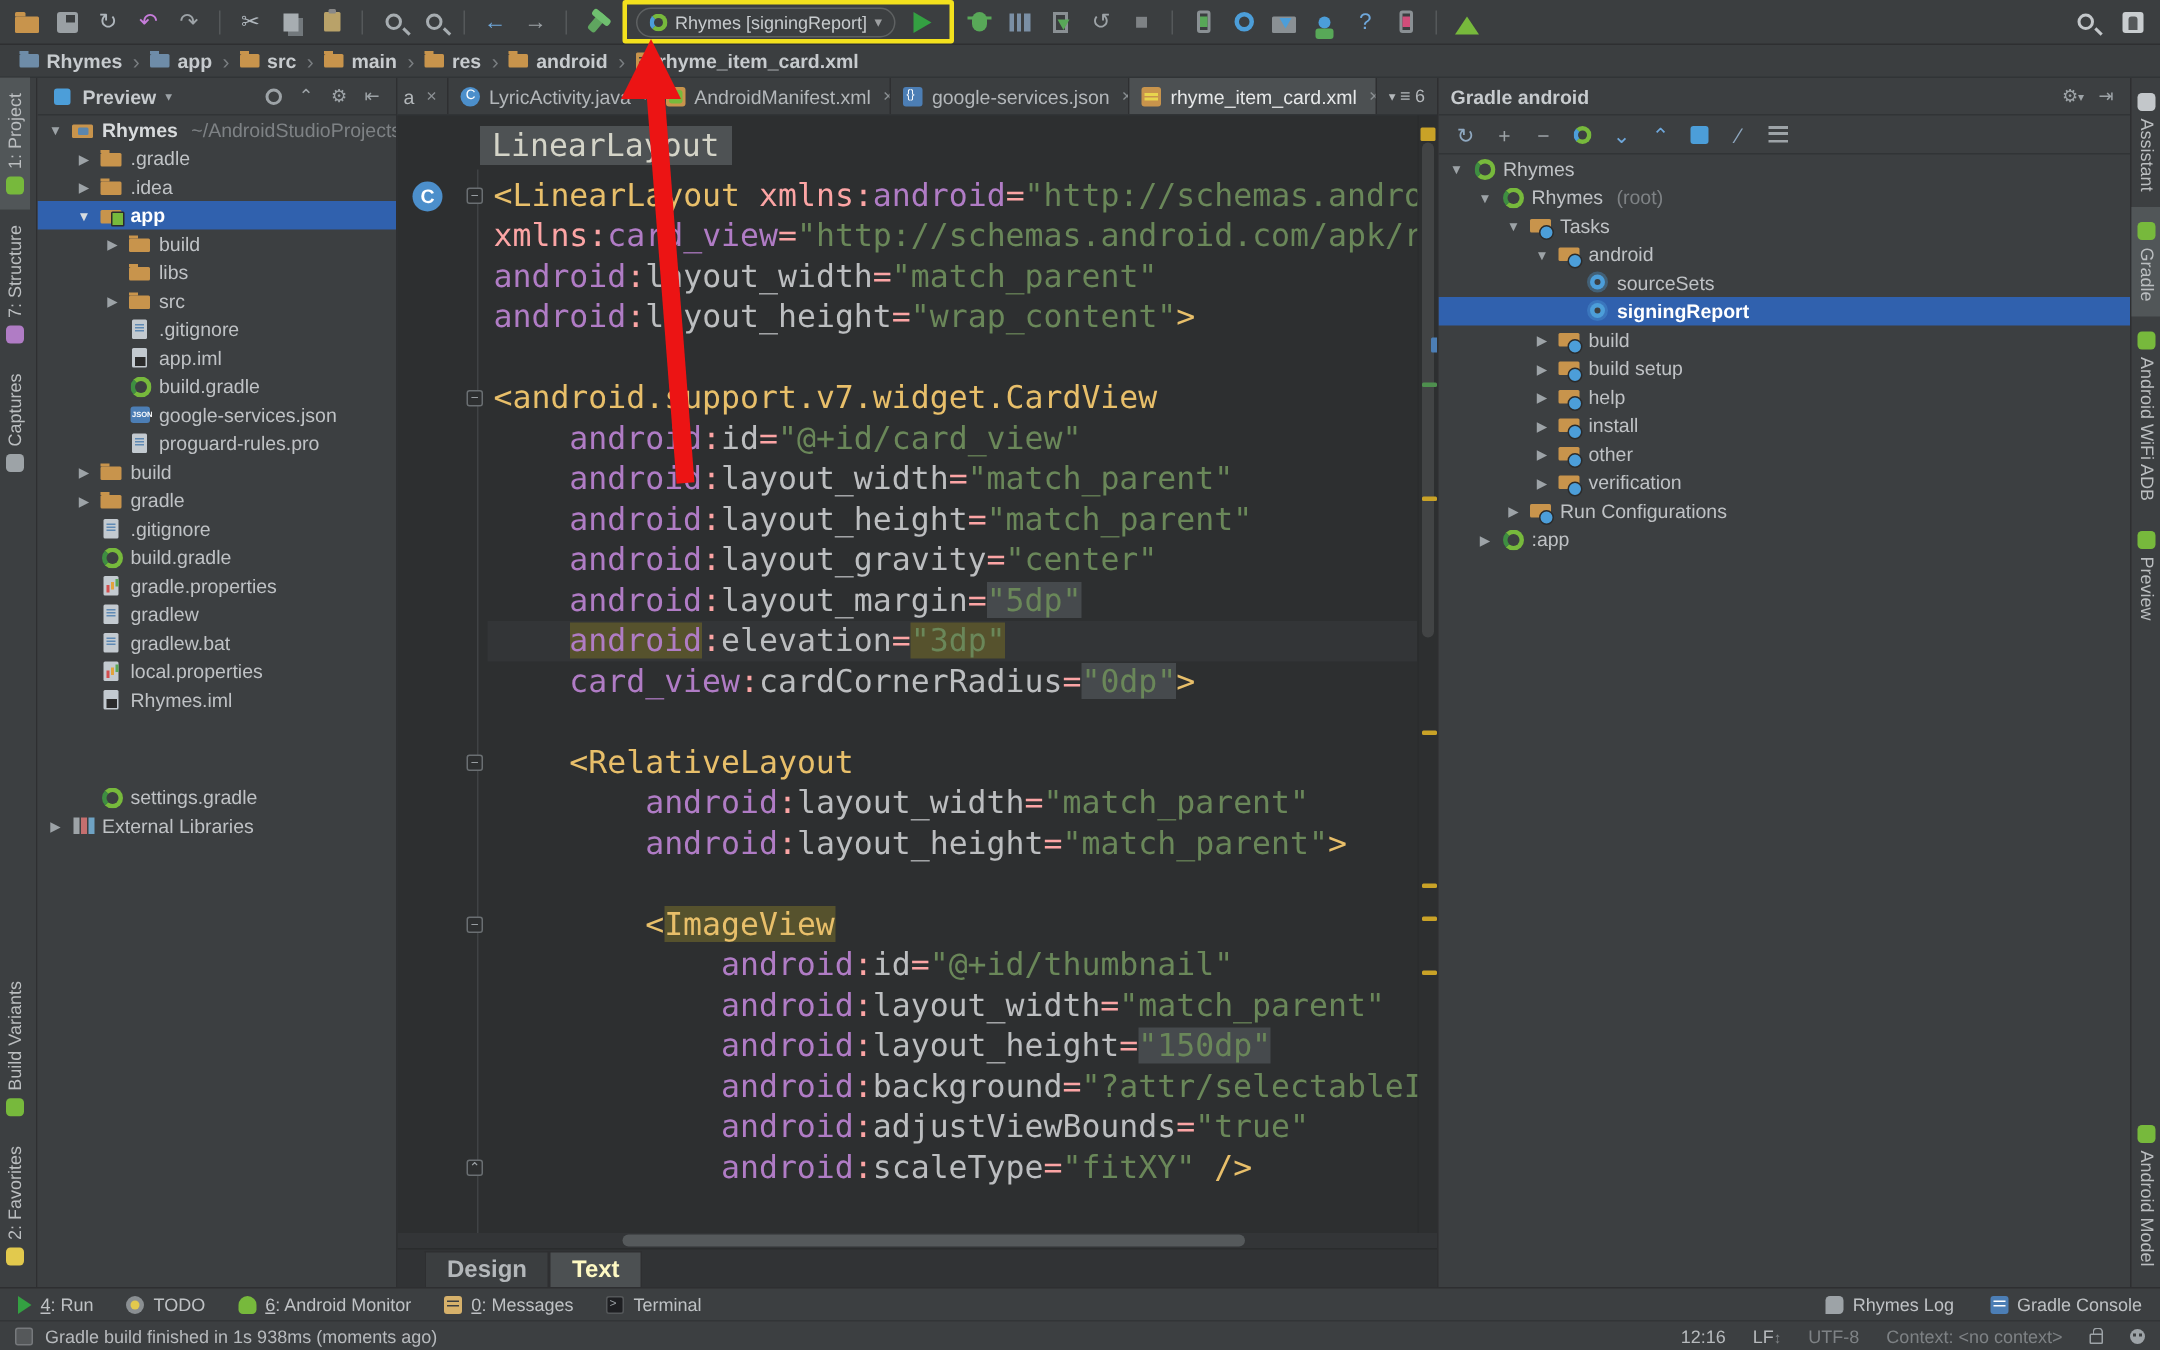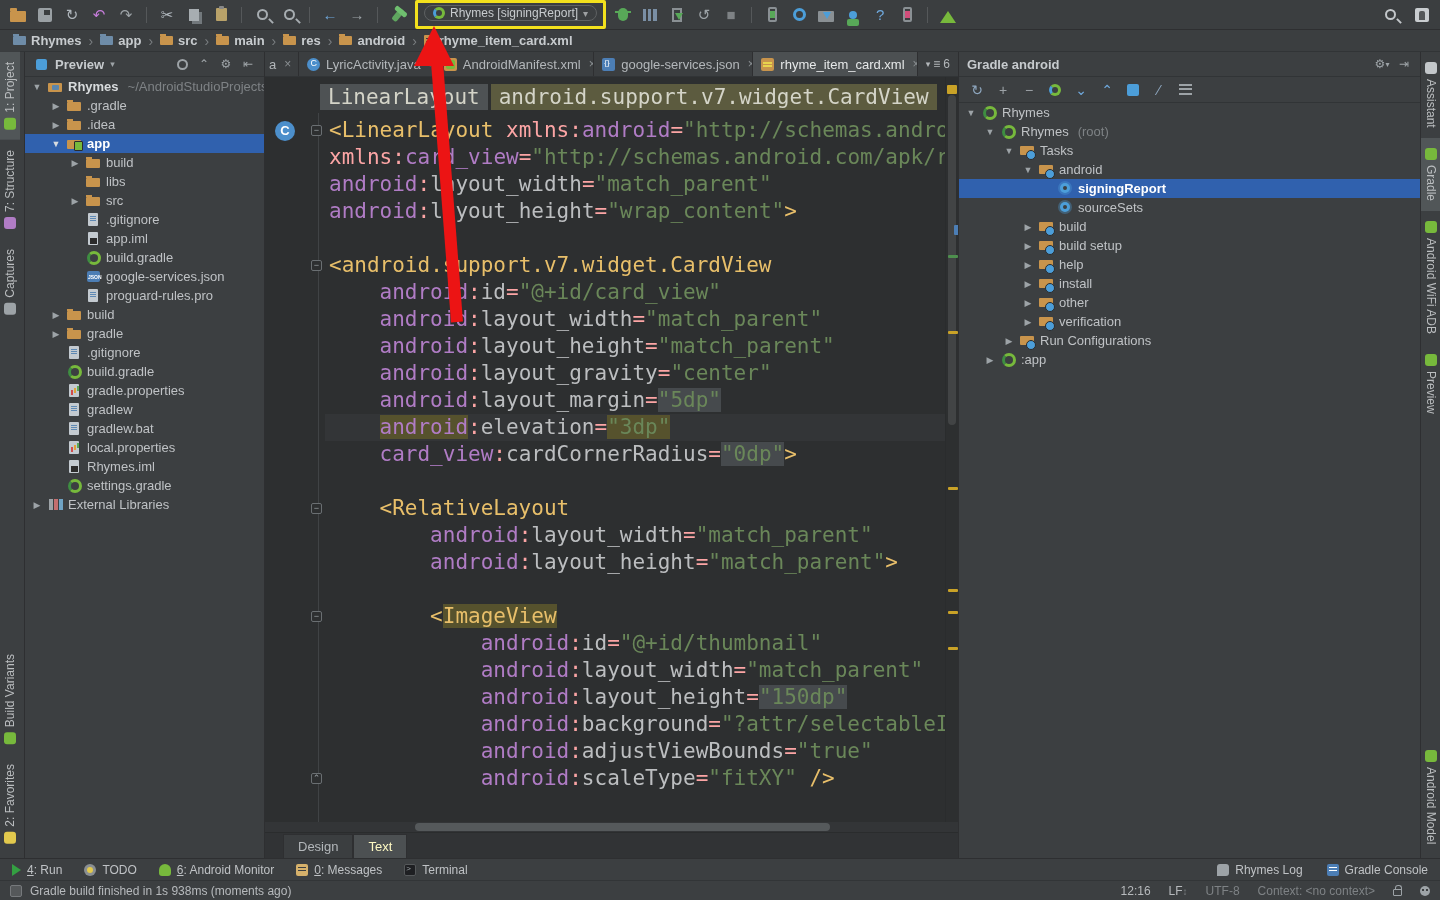--- a/index.html
+++ b/index.html
@@ -5,21 +5,21 @@
   html,body{margin:0;padding:0;width:1440px;height:900px;overflow:hidden;background:#3C3F41;
     font-family:"Liberation Sans",sans-serif;-webkit-font-smoothing:antialiased;}
   *{box-sizing:border-box;}
   .abs{position:absolute;}
   
   #toolbar{left:0;top:0;width:1440px;height:30px;background:#3B3E40;border-bottom:1px solid #2e2f31;
     display:flex;align-items:center;padding:0 6px;gap:3px;}
   .tbi{width:24px;height:24px;display:flex;align-items:center;justify-content:center;border-radius:3px;flex:0 0 auto;}
   .tbi .tg{font-size:15px;line-height:1;}
   .tb-sep{width:1px;height:16px;background:#55585a;margin:0 5px;flex:0 0 auto;}
-  .run-group{position:relative;display:flex;align-items:center;gap:6px;padding:2px 6px;border:3px solid #F3E11D;border-radius:2px;height:29px;margin:0 2px;flex-direction:column;}
+  .run-group{position:relative;display:flex;align-items:center;gap:6px;padding:2px 6px;border:3px solid #F3E11D;border-radius:2px;height:29px;margin:0 2px;}
   .run-combo{display:flex;align-items:center;gap:5px;background:#3C3F41;border:1px solid #5E6162;border-radius:10px;height:20px;padding:0 8px;}
   .run-label{color:#C7CBCE;font-size:12px;white-space:nowrap;}
   .combo-arrow{color:#9DA0A2;font-size:10px;}
   
   .shape{width:18px;height:18px;position:relative;}
   .s-folder{width:16px;height:11px;background:#C8944C;border-radius:1px;margin-top:4px;}
   .s-folder::before{content:"";position:absolute;top:-3px;left:0;width:7px;height:3px;background:#C8944C;border-radius:1px 1px 0 0;}
   .s-save{width:14px;height:14px;background:#9AA0A4;border-radius:2px;margin:2px;}
   .s-save::before{content:"";position:absolute;left:6px;top:2px;width:6px;height:5px;background:#3B3E40;}
   .s-copy{width:10px;height:12px;background:#A7ADB1;margin:3px;box-shadow:3px 3px 0 #72787c;}
@@ -137,21 +137,21 @@
   .bg-b{background:#464A4D;}.bg-o{background:#56522D;}
   #foldline{position:absolute;left:53px;top:36px;bottom:0;width:0;border-left:1px solid #404345;}
   .foldmark{position:absolute;left:46px;width:11px;height:11px;border:1px solid #6A6F72;background:#2D2F30;color:#9DA3A7;font-size:9px;line-height:9px;text-align:center;border-radius:2px;}
   #cgutter{position:absolute;left:10px;top:44px;width:20px;height:20px;background:#4C8FCB;border-radius:50%;color:#fff;font-size:13px;font-weight:bold;text-align:center;line-height:20px;}
   #stripe{position:absolute;right:0;top:0;width:13px;bottom:0;background:#2D2F30;border-left:1px solid #2a2c2d;}
   .smark{position:absolute;border-radius:1px;}
   #vthumb{position:absolute;right:2px;top:18px;width:8px;height:330px;background:rgba(255,255,255,0.10);border-radius:4px;}
   #hscroll{position:absolute;left:0;right:0;bottom:0;height:10px;background:#333537;}
   #hthumb{position:absolute;left:150px;bottom:1px;width:415px;height:8px;background:#55595B;border-radius:4px;}
   #dtbar{height:26px;background:#313335;display:flex;align-items:flex-end;padding-left:18px;border-top:1px solid #2a2c2d;}
-  .dtab{height:24px;padding:0 14px;display:flex;align-items:center;color:#B3B7BA;font-size:13px;background:#3B3E40;border:1px solid #2e2f31;border-bottom:none;}
+  .dtab{height:24px;padding:0 14px;display:flex;align-items:center;color:#B3B7BA;font-size:16px;background:#3B3E40;border:1px solid #2e2f31;border-bottom:none;font-weight:bold;}
   .dtab.active{background:#4C5052;color:#fef9c3;}
   
   #toolwin{left:0;top:858px;width:1440px;height:22px;background:#3C3F41;border-top:1px solid #2e2f31;
     display:flex;align-items:center;font-size:12px;color:#BFC2C5;padding:0 12px;gap:22px;}
   .twb{display:flex;align-items:center;gap:6px;}
   .twb .num{text-decoration:underline;}
   .tw-ic{width:12px;height:12px;border-radius:2px;position:relative;flex:0 0 auto;}
   .twic-run{width:0;height:0;border-left:9px solid #34A042;border-top:6px solid transparent;border-bottom:6px solid transparent;border-radius:0;}
   .twic-todo{background:#8A8F92;border-radius:50%;}
   .twic-todo::after{content:"";position:absolute;left:3px;top:3px;width:6px;height:6px;background:#E2C94D;border-radius:50%;}
@@ -460,21 +460,21 @@
       <div class="trow" style="padding-left: 25px;">
         <span class="arr"></span>
         <div class="ti ti-props"></div>
         <span class="lbl">local.properties</span>
       </div>
       <div class="trow" style="padding-left: 25px;">
         <span class="arr"></span>
         <div class="ti ti-file2"></div>
         <span class="lbl">Rhymes.iml</span>
       </div>
-      <div class="trow" style="padding-left: 25px;">
+      <div class="trow" style="padding-left: 25px; margin-top: 46px;">
         <span class="arr"></span>
         <div class="ti ti-gradle"></div>
         <span class="lbl">settings.gradle</span>
       </div>
       <div class="trow" style="padding-left: 6px;">
         <span class="arr">▶</span>
         <div class="ti ti-lib"></div>
         <span class="lbl">External Libraries</span>
       </div>
     </div>
@@ -508,21 +508,20 @@
       </div>
       <div id="taboverflow">
         <span style="font-size:9px;">▾</span>
         <span>≡</span>
         <span>6</span>
       </div>
     </div>
   <div id="edbody">
     <div id="ctxhead">
       <span class="chip gray">LinearLayout</span>
-      <span class="chip olive">android.support.v7.widget.CardView</span>
     </div>
     <div id="foldline"></div>
     <div id="cgutter">C</div>
     <div id="codelines"><div class="cl" style="padding-left: 4px;"><span class="tk-t">&lt;LinearLayout</span><span class="tk-p"> </span><span class="tk-p">xmlns</span><span class="tk-p">:</span><span class="tk-n">android</span><span class="tk-p">=</span><span class="tk-v">"http://schemas.android.com/apk/res/android"</span></div><div class="cl" style="padding-left: 4px;"><span class="tk-p">xmlns</span><span class="tk-p">:</span><span class="tk-n">card_view</span><span class="tk-p">=</span><span class="tk-v">"http://schemas.android.com/apk/res-auto"</span></div><div class="cl" style="padding-left: 4px;"><span class="tk-n">android</span><span class="tk-p">:</span><span class="tk-a">layout_width</span><span class="tk-p">=</span><span class="tk-v">"match_parent"</span></div><div class="cl" style="padding-left: 4px;"><span class="tk-n">android</span><span class="tk-p">:</span><span class="tk-a">layout_height</span><span class="tk-p">=</span><span class="tk-v">"wrap_content"</span><span class="tk-t">&gt;</span></div><div class="cl" style="padding-left: 4px;"></div><div class="cl" style="padding-left: 4px;"><span class="tk-t">&lt;android.support.v7.widget.CardView</span></div><div class="cl" style="padding-left: 54.56px;"><span class="tk-n">android</span><span class="tk-p">:</span><span class="tk-a">id</span><span class="tk-p">=</span><span class="tk-v">"@+id/card_view"</span></div><div class="cl" style="padding-left: 54.56px;"><span class="tk-n">android</span><span class="tk-p">:</span><span class="tk-a">layout_width</span><span class="tk-p">=</span><span class="tk-v">"match_parent"</span></div><div class="cl" style="padding-left: 54.56px;"><span class="tk-n">android</span><span class="tk-p">:</span><span class="tk-a">layout_height</span><span class="tk-p">=</span><span class="tk-v">"match_parent"</span></div><div class="cl" style="padding-left: 54.56px;"><span class="tk-n">android</span><span class="tk-p">:</span><span class="tk-a">layout_gravity</span><span class="tk-p">=</span><span class="tk-v">"center"</span></div><div class="cl" style="padding-left: 54.56px;"><span class="tk-n">android</span><span class="tk-p">:</span><span class="tk-a">layout_margin</span><span class="tk-p">=</span><span class="tk-v bg-b">"5dp"</span></div><div class="cl cur" style="padding-left: 54.56px;"><span class="tk-n bg-o">android</span><span class="tk-p">:</span><span class="tk-a">elevation</span><span class="tk-p">=</span><span class="tk-v bg-o">"3dp"</span></div><div class="cl" style="padding-left: 54.56px;"><span class="tk-n">card_view</span><span class="tk-p">:</span><span class="tk-a">cardCornerRadius</span><span class="tk-p">=</span><span class="tk-v bg-b">"0dp"</span><span class="tk-t">&gt;</span></div><div class="cl" style="padding-left: 4px;"></div><div class="cl" style="padding-left: 54.56px;"><span class="tk-t">&lt;RelativeLayout</span></div><div class="cl" style="padding-left: 105.12px;"><span class="tk-n">android</span><span class="tk-p">:</span><span class="tk-a">layout_width</span><span class="tk-p">=</span><span class="tk-v">"match_parent"</span></div><div class="cl" style="padding-left: 105.12px;"><span class="tk-n">android</span><span class="tk-p">:</span><span class="tk-a">layout_height</span><span class="tk-p">=</span><span class="tk-v">"match_parent"</span><span class="tk-t">&gt;</span></div><div class="cl" style="padding-left: 4px;"></div><div class="cl" style="padding-left: 105.12px;"><span class="tk-t">&lt;</span><span class="tk-t bg-o">ImageView</span></div><div class="cl" style="padding-left: 155.68px;"><span class="tk-n">android</span><span class="tk-p">:</span><span class="tk-a">id</span><span class="tk-p">=</span><span class="tk-v">"@+id/thumbnail"</span></div><div class="cl" style="padding-left: 155.68px;"><span class="tk-n">android</span><span class="tk-p">:</span><span class="tk-a">layout_width</span><span class="tk-p">=</span><span class="tk-v">"match_parent"</span></div><div class="cl" style="padding-left: 155.68px;"><span class="tk-n">android</span><span class="tk-p">:</span><span class="tk-a">layout_height</span><span class="tk-p">=</span><span class="tk-v bg-b">"150dp"</span></div><div class="cl" style="padding-left: 155.68px;"><span class="tk-n">android</span><span class="tk-p">:</span><span class="tk-a">background</span><span class="tk-p">=</span><span class="tk-v">"?attr/selectableItemBackground"</span></div><div class="cl" style="padding-left: 155.68px;"><span class="tk-n">android</span><span class="tk-p">:</span><span class="tk-a">adjustViewBounds</span><span class="tk-p">=</span><span class="tk-v">"true"</span></div><div class="cl" style="padding-left: 155.68px;"><span class="tk-n">android</span><span class="tk-p">:</span><span class="tk-a">scaleType</span><span class="tk-p">=</span><span class="tk-v">"fitXY"</span><span class="tk-p"> </span><span class="tk-t">/&gt;</span></div></div>
     <div id="foldmarks">
         <div class="foldmark" style="top: 48px;">−</div>
         <div class="foldmark" style="top: 183px;">−</div>
         <div class="foldmark" style="top: 426px;">−</div>
         <div class="foldmark" style="top: 534px;">−</div>
         <div class="foldmark" style="top: 696px;">⌃</div>
@@ -587,29 +586,29 @@
       <div class="trow" style="padding-left: 44px;">
         <span class="arr">▼</span>
         <div class="ti ti-taskfolder"></div>
         <span class="lbl">Tasks</span>
       </div>
       <div class="trow" style="padding-left: 63px;">
         <span class="arr">▼</span>
         <div class="ti ti-taskfolder"></div>
         <span class="lbl">android</span>
       </div>
+      <div class="trow" style="padding-left: 82px;">
+        <span class="arr"></span>
+        <div class="ti ti-gear"></div>
+        <span class="lbl">sourceSets</span>
+      </div>
       <div class="trow sel" style="padding-left: 82px;">
         <span class="arr"></span>
         <div class="ti ti-gear"></div>
         <span class="lbl">signingReport</span>
-      </div>
-      <div class="trow" style="padding-left: 82px;">
-        <span class="arr"></span>
-        <div class="ti ti-gear"></div>
-        <span class="lbl">sourceSets</span>
       </div>
       <div class="trow" style="padding-left: 63px;">
         <span class="arr">▶</span>
         <div class="ti ti-taskfolder"></div>
         <span class="lbl">build</span>
       </div>
       <div class="trow" style="padding-left: 63px;">
         <span class="arr">▶</span>
         <div class="ti ti-taskfolder"></div>
         <span class="lbl">build setup</span>

